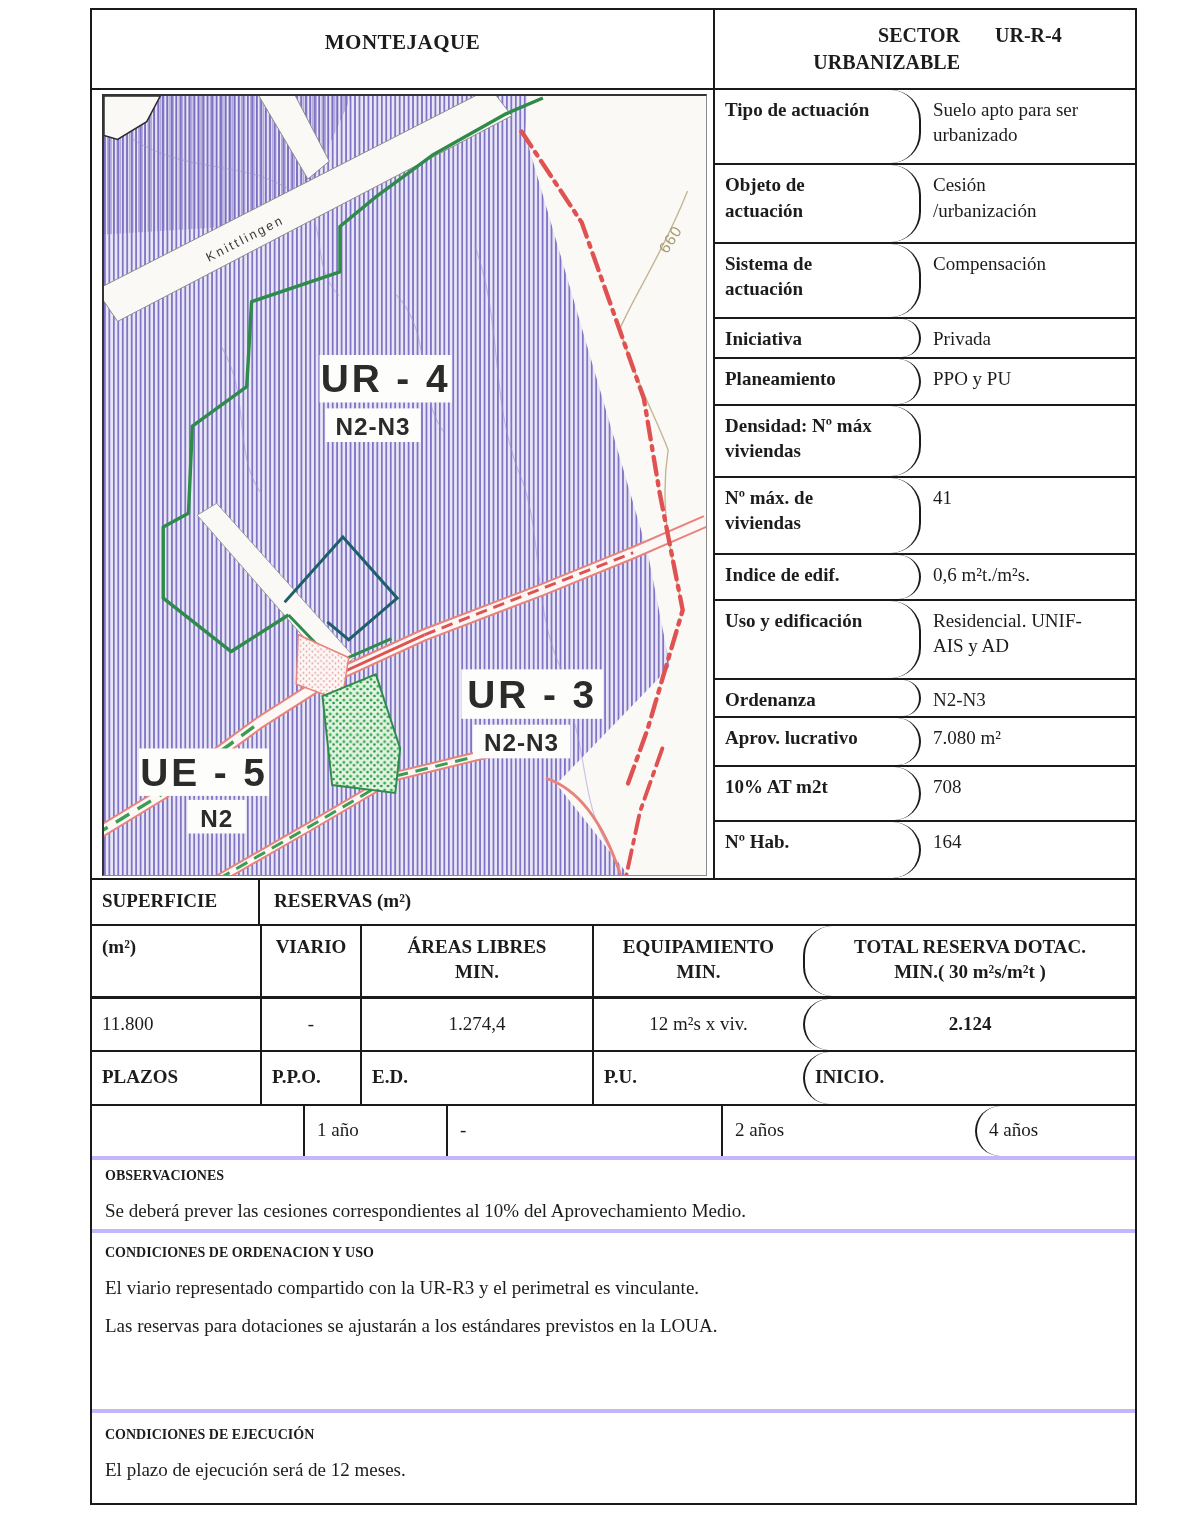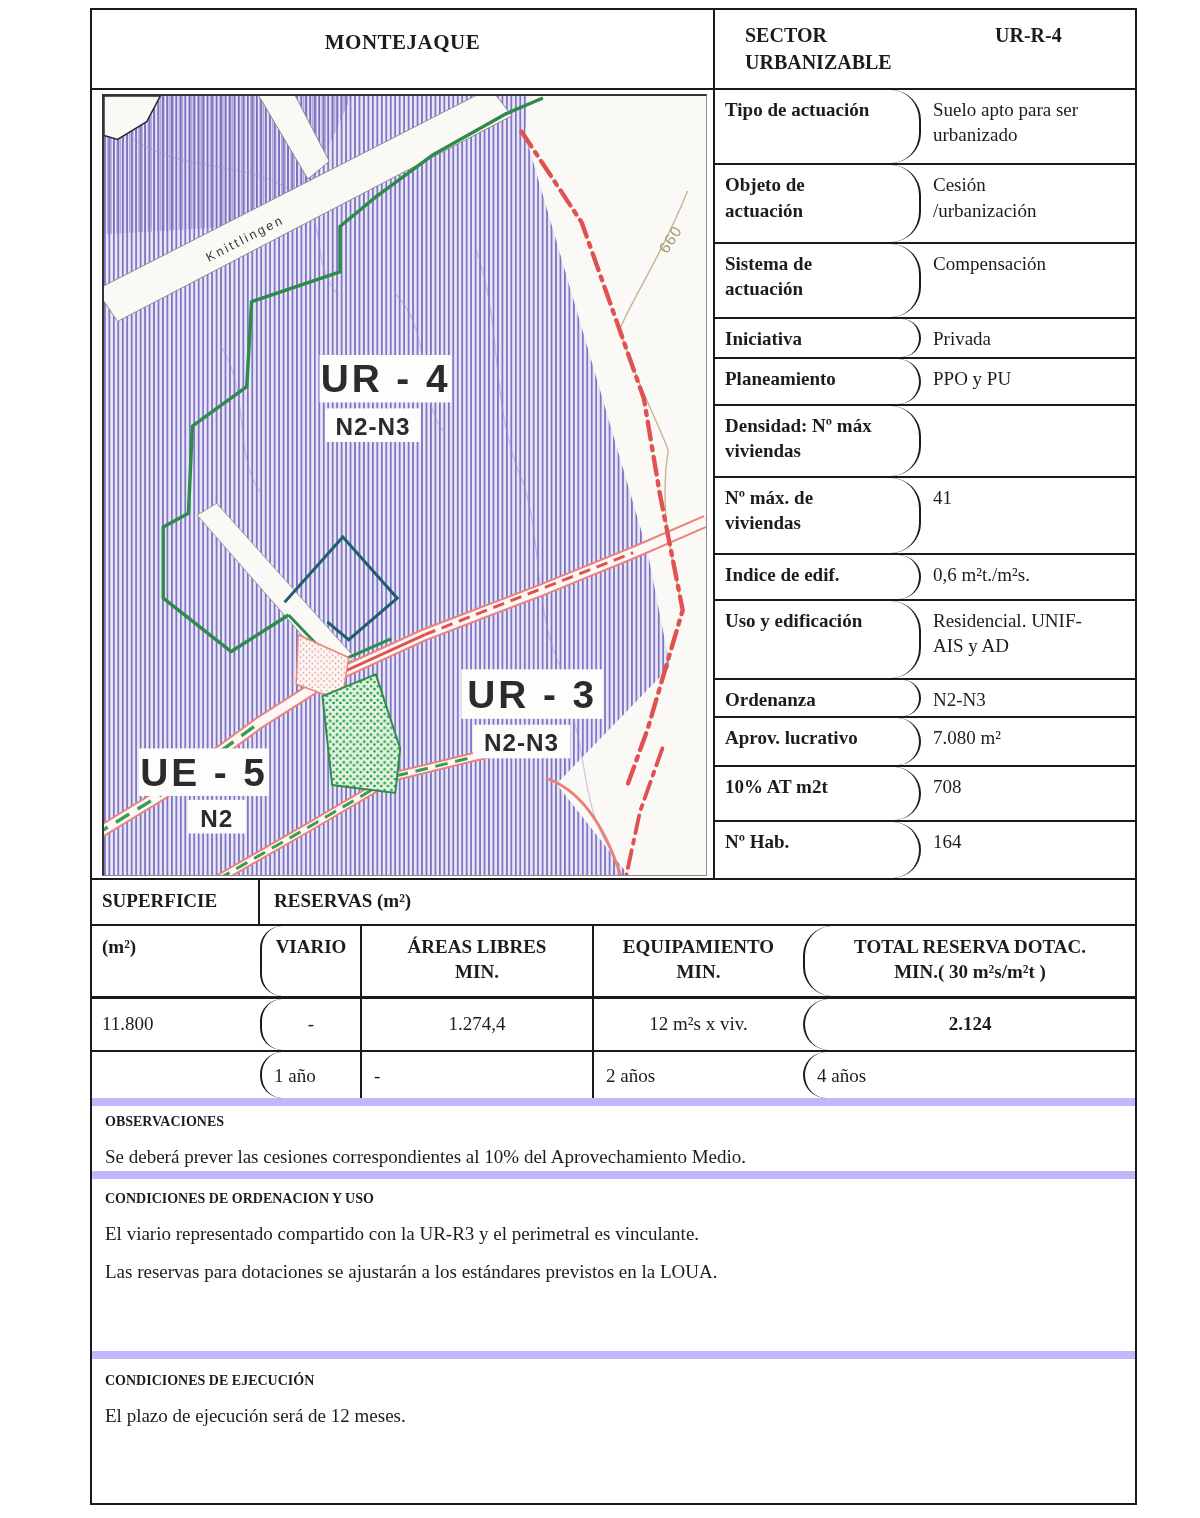--- a/index.html
+++ b/index.html
@@ -5,28 +5,28 @@
   * { margin:0; padding:0; box-sizing:border-box; }
   html,body { width:1200px; height:1518px; background:#ffffff; }
   body { font-family:"Liberation Serif","DejaVu Serif",serif; color:#1c1c1c; position:relative; }
 
   .sheet { position:absolute; left:90px; top:8px; width:1047px; height:1497px;
            border:2px solid #1a1a1a; background:#fff; }
 
   .row { display:flex; width:100%; }
   .bb2 { border-bottom:2px solid #1a1a1a; }
   .bb3 { border-bottom:3px solid #1a1a1a; }
-  .bb4 { border-bottom:8px solid #c4b5fd; }
+  .bb4 { border-bottom:4px solid #c4b5fd;gap:43px; }
 
   
   .row-header { height:80px; }
   .cell-muni { width:623px; border-right:2px solid #1a1a1a; text-align:center;
                font-weight:bold; font-size:21px; letter-spacing:.5px; padding-top:20px; }
   .cell-sector { flex:1; position:relative; font-weight:bold; font-size:20px; }
-  .sector-label { position:absolute; left:30px; top:12px; width:215px; text-align:left;
+  .sector-label { position:absolute; left:30px; top:12px; width:215px; text-align:right;
                   white-space:pre-line; line-height:1.35; }
   .sector-code { position:absolute; left:280px; top:14px; }
 
   
   .row-main { height:790px; }
   .cell-map { width:623px; border-right:2px solid #1a1a1a; position:relative; background:#fff; }
   .map-frame { position:absolute; left:10px; top:4px; width:605px; height:782px;
                border:1px solid #8a8a8a; border-top:2px solid #333; border-left:2px solid #333; }
   .map-frame svg { display:block; width:100%; height:100%; }
   .detail-col { flex:1; display:flex; flex-direction:column; }
@@ -37,21 +37,21 @@
   .d-val { flex:1; padding:7px 6px 0 12px; font-size:19px; line-height:1.32; white-space:pre-line; }
 
   
   .row-sup { height:46px; font-weight:bold; font-size:19px; }
   .sup-c1 { width:168px; border-right:2px solid #1a1a1a; padding:10px 0 0 10px; }
   .sup-c2 { flex:1; padding:10px 0 0 14px; }
 
   .c5 { display:flex; }
   .c5 > div { font-size:19px; line-height:1.3; white-space:pre-line; }
   .c5 > div + div { border-left:2px solid #1a1a1a; }
-  .w1{width:168px;} .w2{width:100px;border-radius:22px;} .w3{width:232px;} .w4{width:211px;} .w5{flex:1;border-radius:29px;}
+  .w1{width:168px;} .w2{width:100px;} .w3{width:232px;} .w4{width:211px;} .w5{flex:1;border-radius:29px;}
   .row-rhead { height:73px; font-weight:bold; }
   .row-rhead > div { text-align:center; padding-top:9px; }
   .row-rhead > div:first-child { text-align:left; padding-left:10px; }
   .row-rval { height:53px; }
   .row-rval > div { text-align:center; padding-top:13px; }
   .row-rval > div:first-child { text-align:left; padding-left:10px; }
   .row-phead { height:54px; font-weight:bold; }
   .row-phead > div { padding:13px 0 0 10px; }
   .row-pval { height:54px; }
   .row-pval > div { padding:12px 0 0 12px; }
@@ -267,20 +267,27 @@
   </div>
 
   <div class="row c5 row-rval bb2">
     <div class="w1">11.800</div>
     <div class="w2">-</div>
     <div class="w3">1.274,4</div>
     <div class="w4">12 m²s x viv.</div>
     <div class="w5 bold">2.124</div>
   </div>
 
+  <div class="row c5 row-phead bb2">
+    <div class="w1">PLAZOS</div>
+    <div class="w2">P.P.O.</div>
+    <div class="w3">E.D.</div>
+    <div class="w4">P.U.</div>
+    <div class="w5">INICIO.</div>
+  </div>
 
   <div class="row c5 row-pval bb4">
     <div class="w1"></div>
     <div class="w2">1 año</div>
     <div class="w3">-</div>
     <div class="w4">2 años</div>
     <div class="w5">4 años</div>
   </div>
 
   <div class="sec sec-obs bb4">

